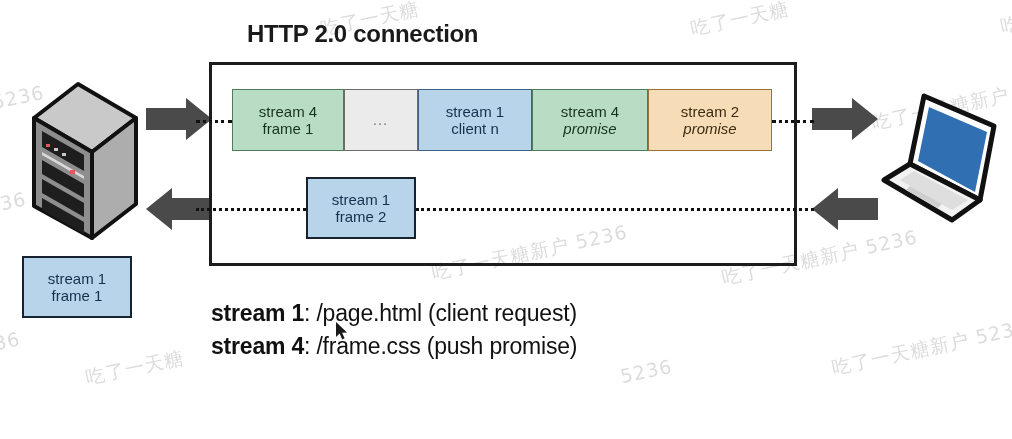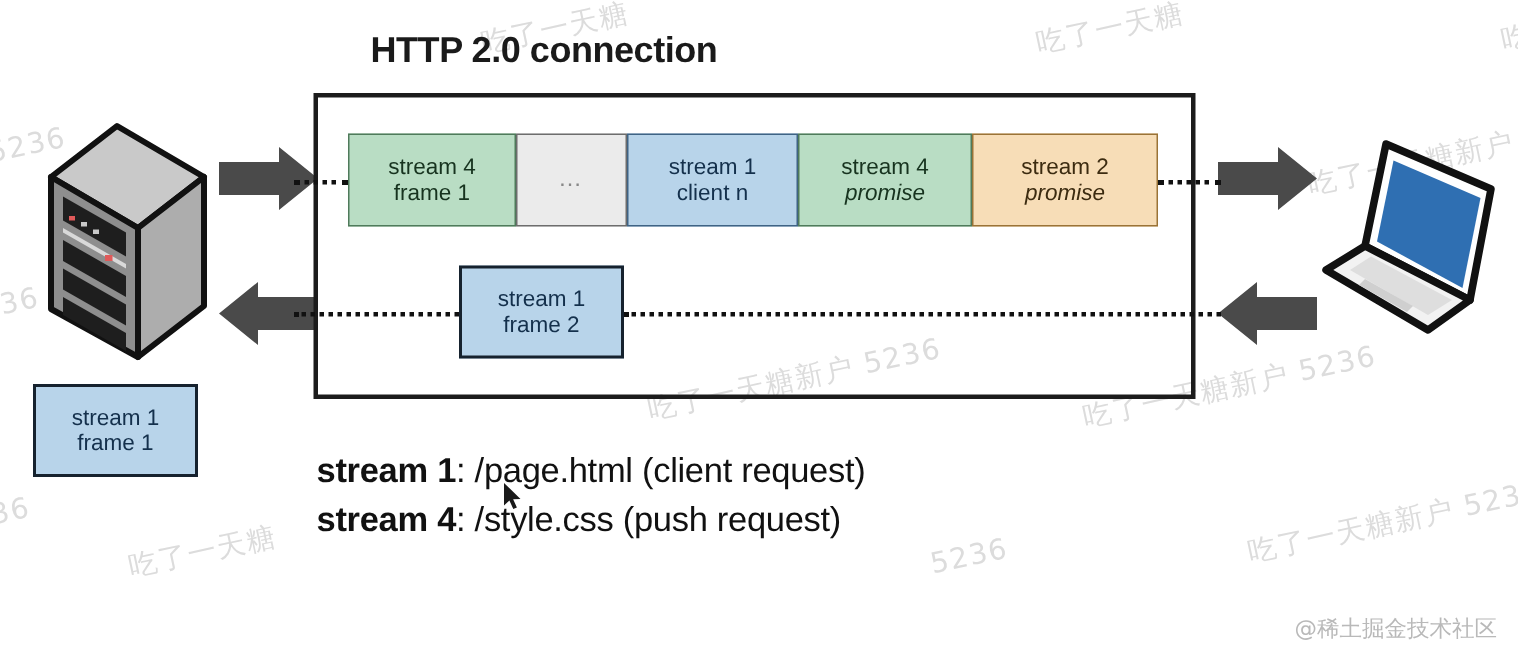--- a/index.html
+++ b/index.html
@@ -191,25 +191,24 @@
   <div class="fbox blue standalone" style="left:22px;top:256px;width:110px;height:62px;">
     <span class="l1">stream 1</span>
     <span class="l2">frame 1</span>
   </div>
 
   <div class="legend">
     <div class="legend-row">
       <span class="lb">stream 1</span><span class="ln">: /page.html  (client request)</span>
     </div>
     <div class="legend-row">
-      <span class="lb">stream 4</span><span class="ln">: /style.css  (push request)</span>
+      <span class="lb">stream 4</span><span class="ln">: /frame.css  (push promise)</span>
     </div>
   </div>
 
   <div class="cursor">
     <svg width="13" height="19" viewBox="0 0 13 19">
       <polygon points="0,0 0,15 3.6,11.6 6.2,17.4 8.6,16.3 6.1,10.8 11,10.6" fill="#1a1a1a"></polygon>
     </svg>
   </div>
 
-  <div class="wm-corner">@稀土掘金技术社区</div>
 
 </div>
 
 </body></html>

